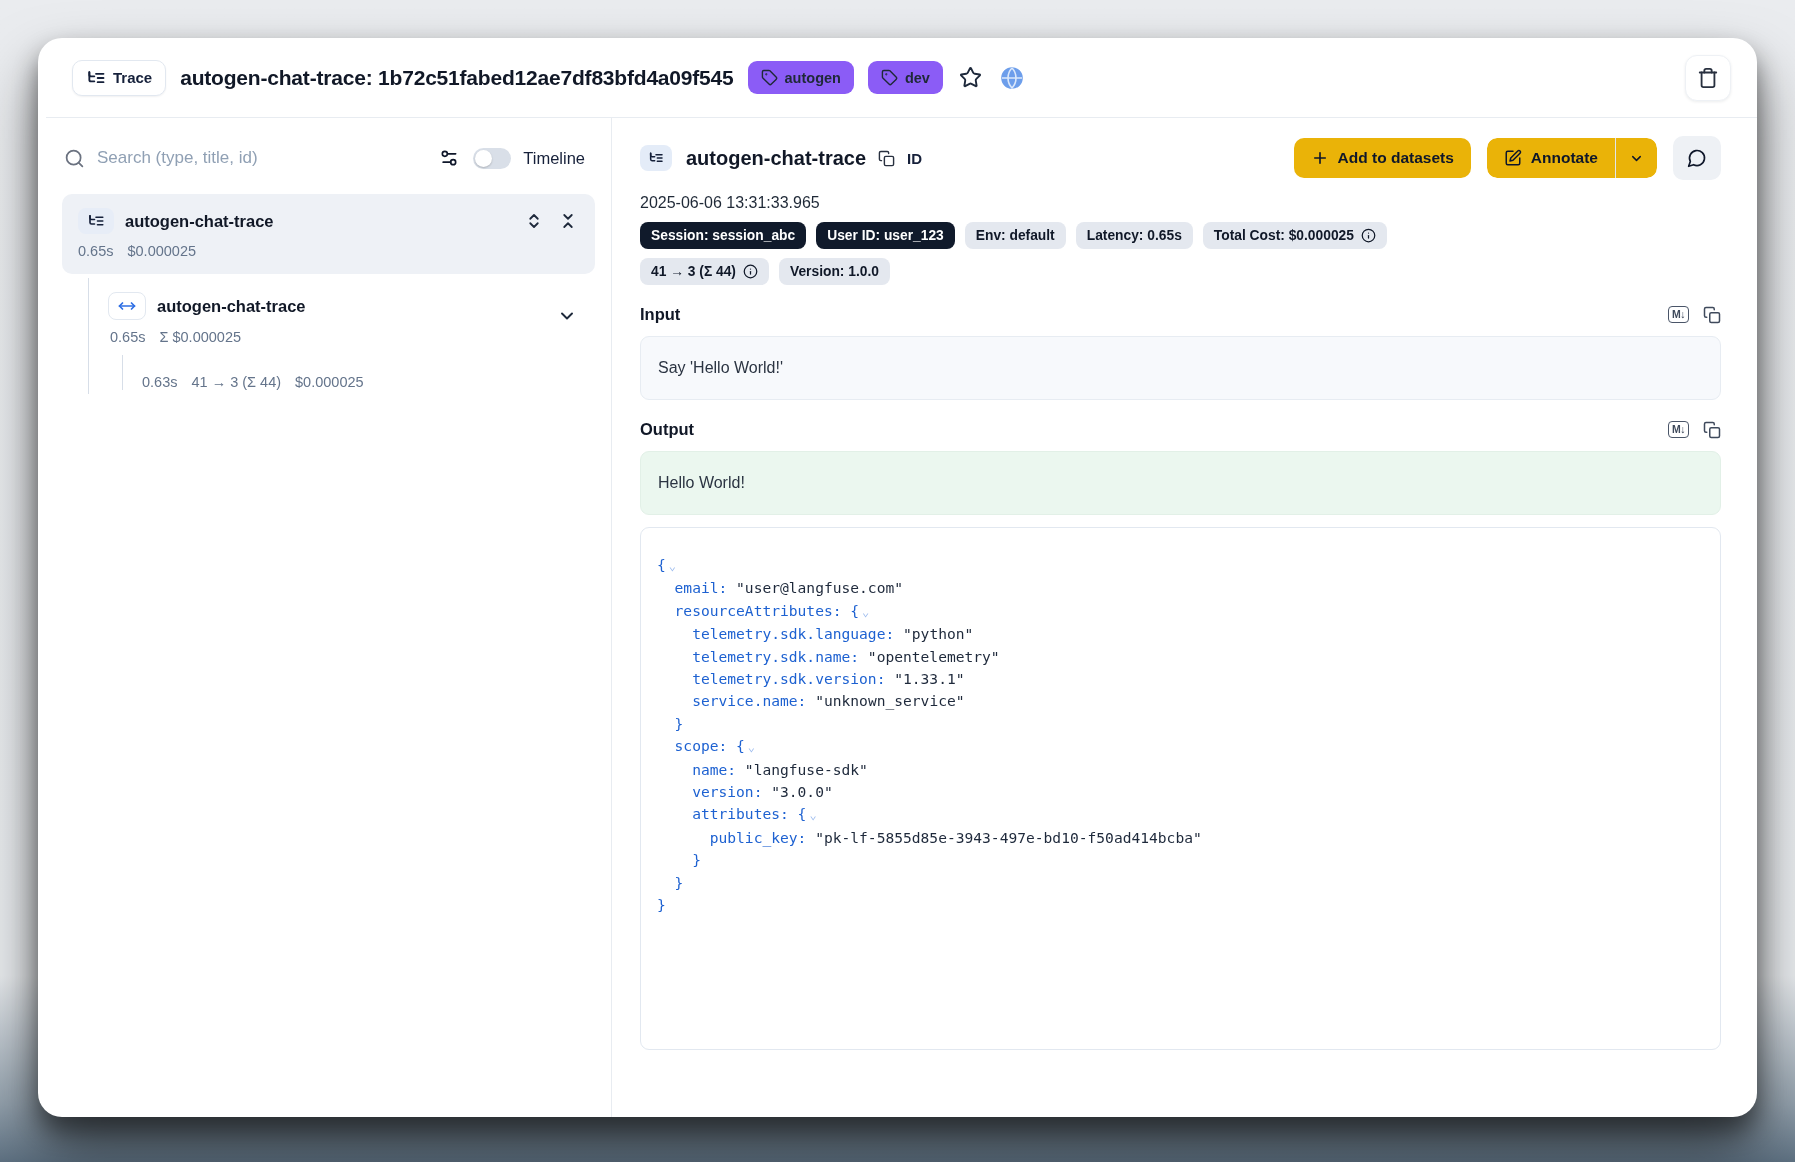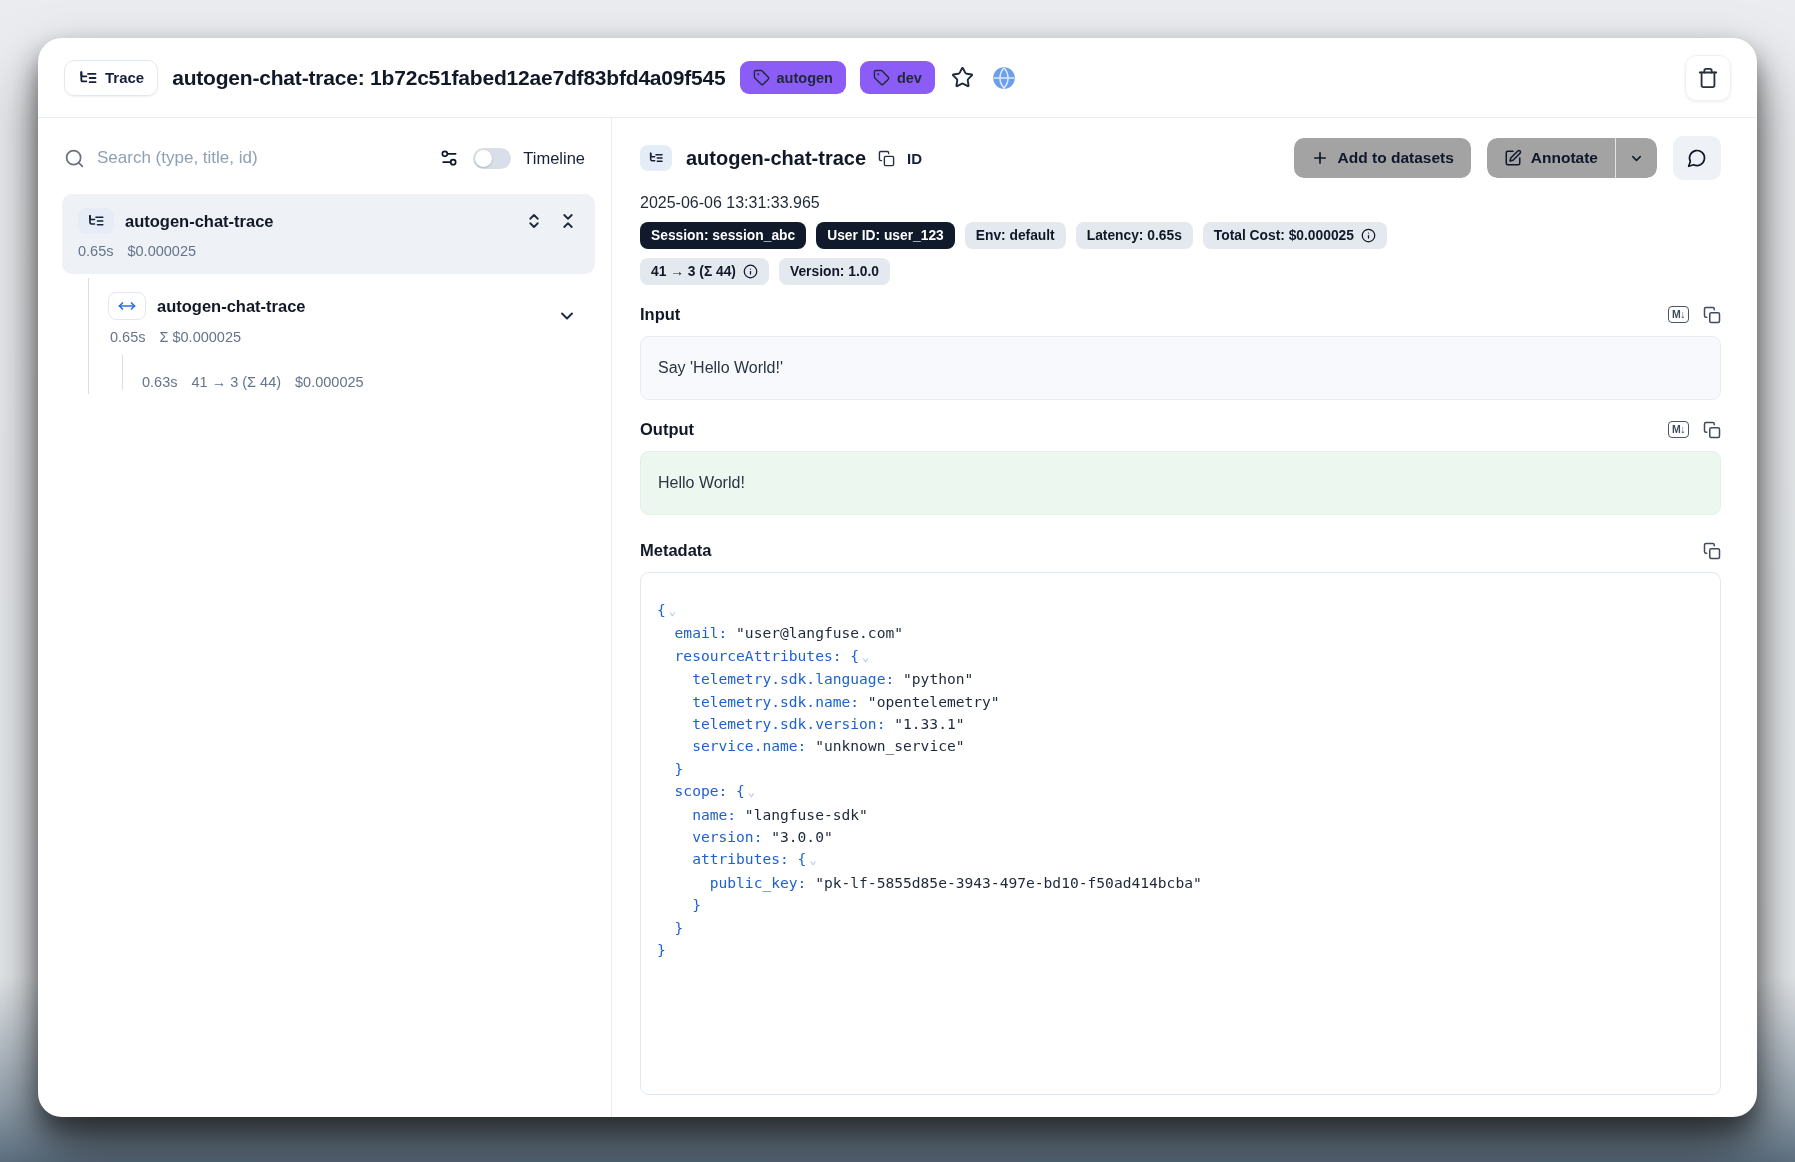--- a/index.html
+++ b/index.html
@@ -12,21 +12,21 @@
   }
   .card {
     position: absolute; left:38px; top:38px; width:1719px; height:1079px;
     background:#fff; border-radius:24px; overflow:hidden;
     box-shadow: 0 14px 24px rgba(0,0,0,.45), 0 34px 60px rgba(0,0,0,.5);
     display:flex; flex-direction:column;
   }
   
   .top-header {
     height:80px; flex:0 0 80px; display:flex; align-items:center; gap:14px;
-    padding:0 26px; border-bottom:1px solid #e8ecf1;
+    padding:0 26px; border-bottom:1px solid #e8ecf1;margin-left:8px;
   }
   .trace-badge {
     display:inline-flex; align-items:center; gap:7px; background:#fff;
     border:1px solid #e2e8f0; border-radius:10px; padding:7px 13px;
     box-shadow:0 1px 2px rgba(15,23,42,.06);
     font-weight:700; font-size:15px; color:#15203a;
   }
   .win-title { font-size:21px; font-weight:700; color:#111827; letter-spacing:-.2px; }
   .tag-pill {
     display:inline-flex; align-items:center; gap:7px; background:#8b5cf6;
@@ -75,21 +75,21 @@
   .guide-2 { position:absolute; left:60px; top:0; bottom:10px; width:1px; background:#d7dee8; }
   .tree-gen-row { padding:10px 8px 10px 80px; }
   .row-sub.indent-span { padding-left:2px; }
   
   .main { flex:1; min-width:0; overflow:hidden; padding:18px 36px 0 28px; display:flex; flex-direction:column; }
   .main-header { display:flex; align-items:center; gap:10px; }
   .mini-badge { display:inline-flex; align-items:center; background:#e4ecf8; border-radius:8px; padding:5px 8px; }
   .main-title { font-size:20px; font-weight:700; color:#111827; margin-left:4px; }
   .id-label { font-size:15px; font-weight:600; color:#16203a; }
   .btn {
-    display:inline-flex; align-items:center; gap:9px; background:#a3a3a3; border:none; cursor:pointer;
+    display:inline-flex; align-items:center; gap:9px; background:#eab308; border:none; cursor:pointer;
     border-radius:10px; padding:11px 17px; font-size:15.5px; font-weight:600; color:#0f172a;
     font-family:"Liberation Sans",sans-serif;
   }
   .split-btn { display:inline-flex; border-radius:10px; overflow:hidden; }
   .split-btn .btn { border-radius:0; }
   .split-btn .btn.left { border-right:1px solid #e2e6ec; border-radius:10px 0 0 10px; }
   .split-btn .btn.right { padding:11px 13px; border-radius:0 10px 10px 0; }
   .icon-btn-lg { width:48px; height:44px; border-radius:10px; background:#eef1f5; border:none; display:flex; align-items:center; justify-content:center; cursor:pointer; }
   .hdr-actions { margin-left:auto; display:flex; gap:16px; align-items:center; }
   .timestamp { margin-top:14px; font-size:16px; color:#1f2937; }
@@ -425,31 +425,20 @@
             <span>
               <svg width="18" height="18" viewBox="0 0 24 24" fill="none" stroke="#3f4a5c" stroke-width="2" stroke-linecap="round" stroke-linejoin="round">
                   <rect x="9" y="9" width="13" height="13" rx="2"></rect>
                   <path d="M5 15H4a2 2 0 0 1-2-2V4a2 2 0 0 1 2-2h9a2 2 0 0 1 2 2v1"></path>
                 </svg>
             </span>
           </span>
         </div>
         <div class="io-box output">Hello World!</div>
 
-        <div class="io-head" style="margin-top:26px;">
-          <span class="io-label">Metadata</span>
-          <span class="io-icons">
-            <span>
-              <svg width="18" height="18" viewBox="0 0 24 24" fill="none" stroke="#3f4a5c" stroke-width="2" stroke-linecap="round" stroke-linejoin="round">
-                  <rect x="9" y="9" width="13" height="13" rx="2"></rect>
-                  <path d="M5 15H4a2 2 0 0 1-2-2V4a2 2 0 0 1 2-2h9a2 2 0 0 1 2 2v1"></path>
-                </svg>
-            </span>
-          </span>
-        </div>
         <div class="meta-box">
             <div class="m-line" style="padding-left: 0ch;"><span class="seg-b">{</span><span class="seg-c">⌄</span></div>
             <div class="m-line" style="padding-left: 2ch;"><span class="seg-k">email:</span><span class="seg-v"> "user@langfuse.com"</span></div>
             <div class="m-line" style="padding-left: 2ch;"><span class="seg-k">resourceAttributes:</span><span class="seg-b"> {</span><span class="seg-c">⌄</span></div>
             <div class="m-line" style="padding-left: 4ch;"><span class="seg-k">telemetry.sdk.language:</span><span class="seg-v"> "python"</span></div>
             <div class="m-line" style="padding-left: 4ch;"><span class="seg-k">telemetry.sdk.name:</span><span class="seg-v"> "opentelemetry"</span></div>
             <div class="m-line" style="padding-left: 4ch;"><span class="seg-k">telemetry.sdk.version:</span><span class="seg-v"> "1.33.1"</span></div>
             <div class="m-line" style="padding-left: 4ch;"><span class="seg-k">service.name:</span><span class="seg-v"> "unknown_service"</span></div>
             <div class="m-line" style="padding-left: 2ch;"><span class="seg-b">}</span></div>
             <div class="m-line" style="padding-left: 2ch;"><span class="seg-k">scope:</span><span class="seg-b"> {</span><span class="seg-c">⌄</span></div>

